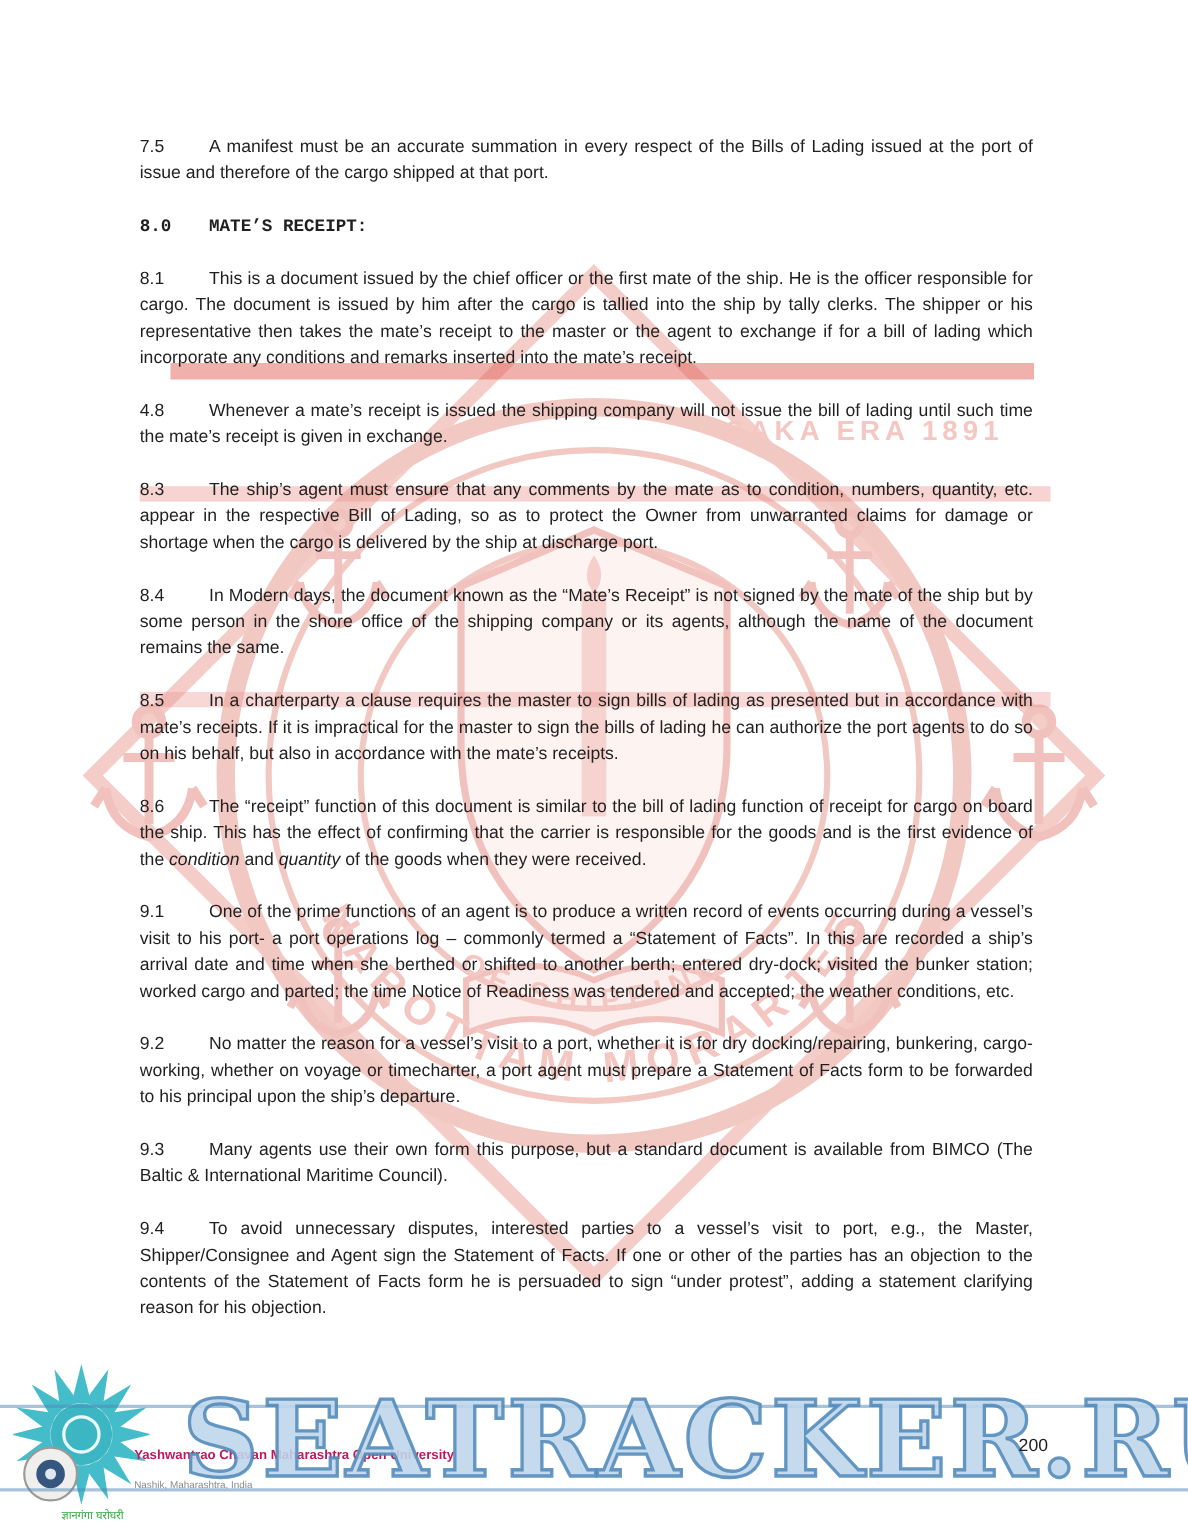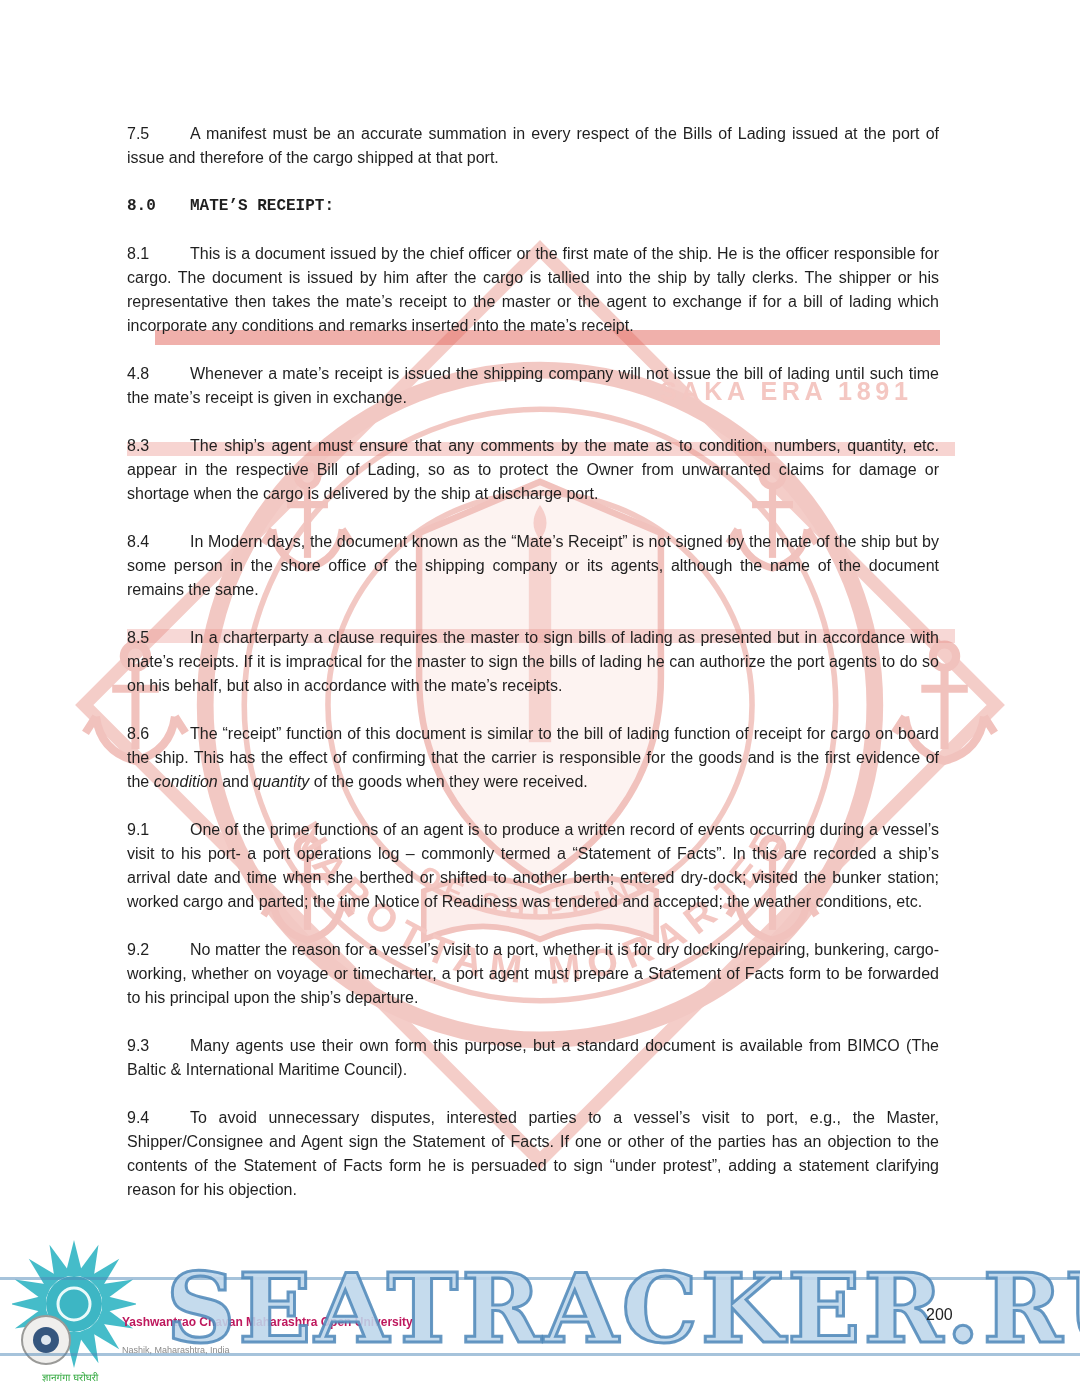--- a/index.html
+++ b/index.html
@@ -40,21 +40,21 @@
   .wm-line { position:absolute; left:0; width:1080px; height:0; border-top:3px solid rgba(77,135,184,0.50); z-index:4; }
   #wm-line-top { top:1277px; }
   #wm-line-bottom { top:1353px; }
 
   
   .footer-logo { position:absolute; left:12px; top:1238px; z-index:3; }
   .footer-text { position:absolute; left:122px; top:1312px; z-index:3; }
   .uni-hindi { font-size:17px; font-weight:bold; color:#12a0a8; }
   .uni-english { font-size:12px; font-weight:bold; color:#be185d; margin-top:3px; }
   .uni-location { font-size:9px; color:#8a8a8a; margin-top:16px; }
-  .uni-motto { position:absolute; left:42px; top:1370px; z-index:3; font-size:10px; color:#2fa83c; }
+  .uni-motto { position:absolute; left:56px; top:1370px; z-index:3; font-size:10px; color:#2fa83c; }
 
   
   .page-number { position:absolute; left:926px; top:1306px; z-index:5; font-size:16px; color:#222; }
 </style>
 </head>
 <body>
 
 <svg class="seal" viewBox="0 0 1000 1000">
   <defs>
     <g id="anchorShape" fill="none" stroke="#e89a92" stroke-width="7">

